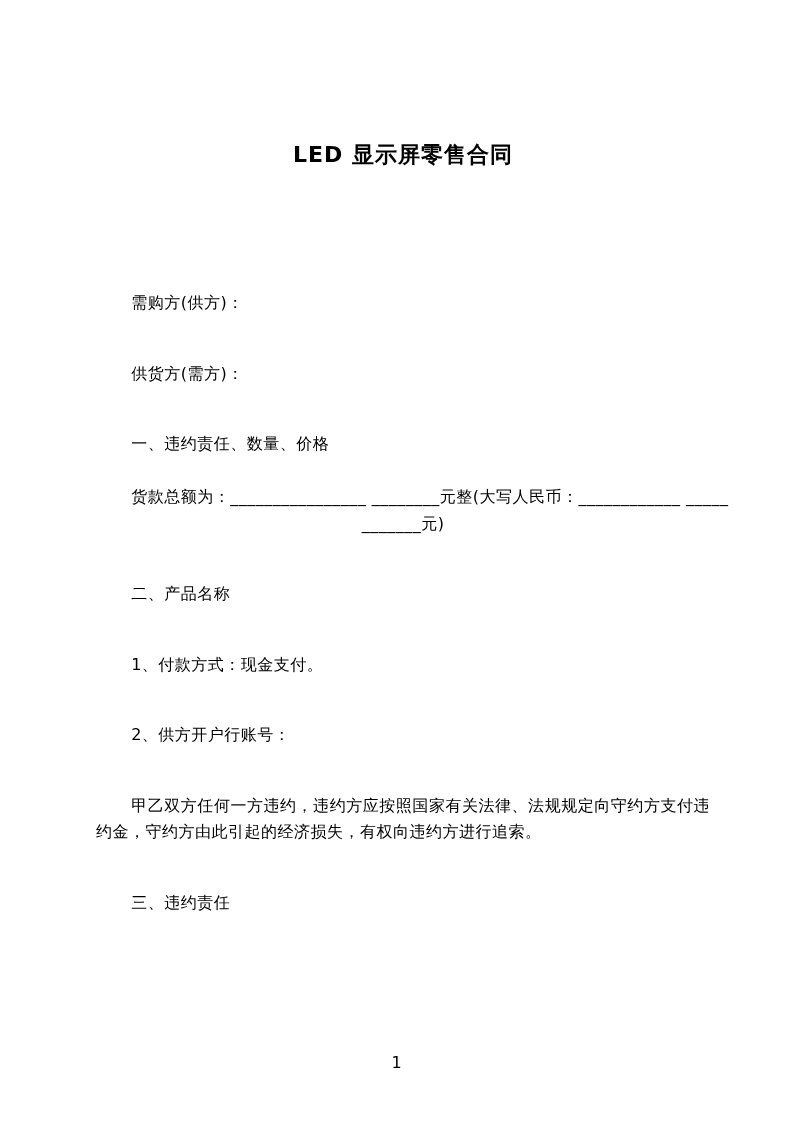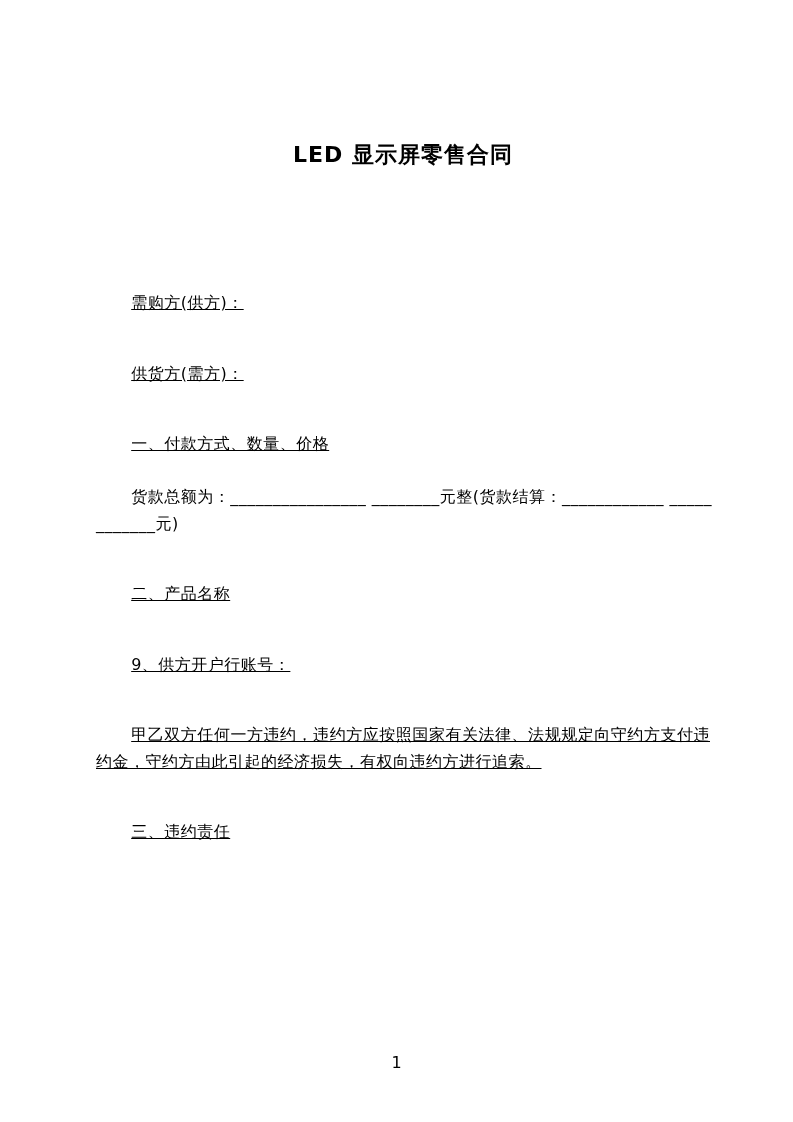--- a/index.html
+++ b/index.html
@@ -27,36 +27,36 @@
     font-weight: bold;
     text-align: center;
     letter-spacing: 1px;
   }
   .para {
     margin: 44px 0 0 0;
     line-height: 26.5px;
     text-indent: 2.2em;
     text-align: justify;
     letter-spacing: 0.5px;
-    text-decoration: underline;
   }
   .para.first-body {
     margin-top: 121px;
   }
   .amount-block {
     margin: 26.5px 0 0 0;
     line-height: 26.5px;
     letter-spacing: 0.5px;
   }
   .amount-line1 {
     text-indent: 2.2em;
     white-space: nowrap;
   }
   .amount-line2 {
     text-indent: 0;
+    text-align: center;
   }
   .page-number {
     position: absolute;
     top: 1050px;
     left: 0;
     width: 793px;
     text-align: center;
     line-height: 26.5px;
     font-size: 16px;
   }
@@ -66,31 +66,32 @@
 
 <div class="page">
 
   <h1 class="title">LED 显示屏零售合同</h1>
 
   <p class="para first-body">需购方(供方)：</p>
 
   <p class="para">供货方(需方)：</p>
 
 
-  <p class="para">一、付款方式、数量、价格</p>
+  <p class="para">一、违约责任、数量、价格</p>
 
   <div class="amount-block">
-    <div class="amount-line1">货款总额为：________________ ________元整(货款结算：____________ _____</div>
+    <div class="amount-line1">货款总额为：________________ ________元整(大写人民币：____________ _____</div>
     <div class="amount-line2">_______元)</div>
   </div>
 
   <p class="para">二、产品名称</p>
 
+  <p class="para">1、付款方式：现金支付。</p>
 
-  <p class="para">9、供方开户行账号：</p>
+  <p class="para">2、供方开户行账号：</p>
 
 
   <p class="para">甲乙双方任何一方违约，违约方应按照国家有关法律、法规规定向守约方支付违约金，守约方由此引起的经济损失，有权向违约方进行追索。</p>
 
   <p class="para">三、违约责任</p>
 
 
   <div class="page-number">1</div>
 
 </div>

